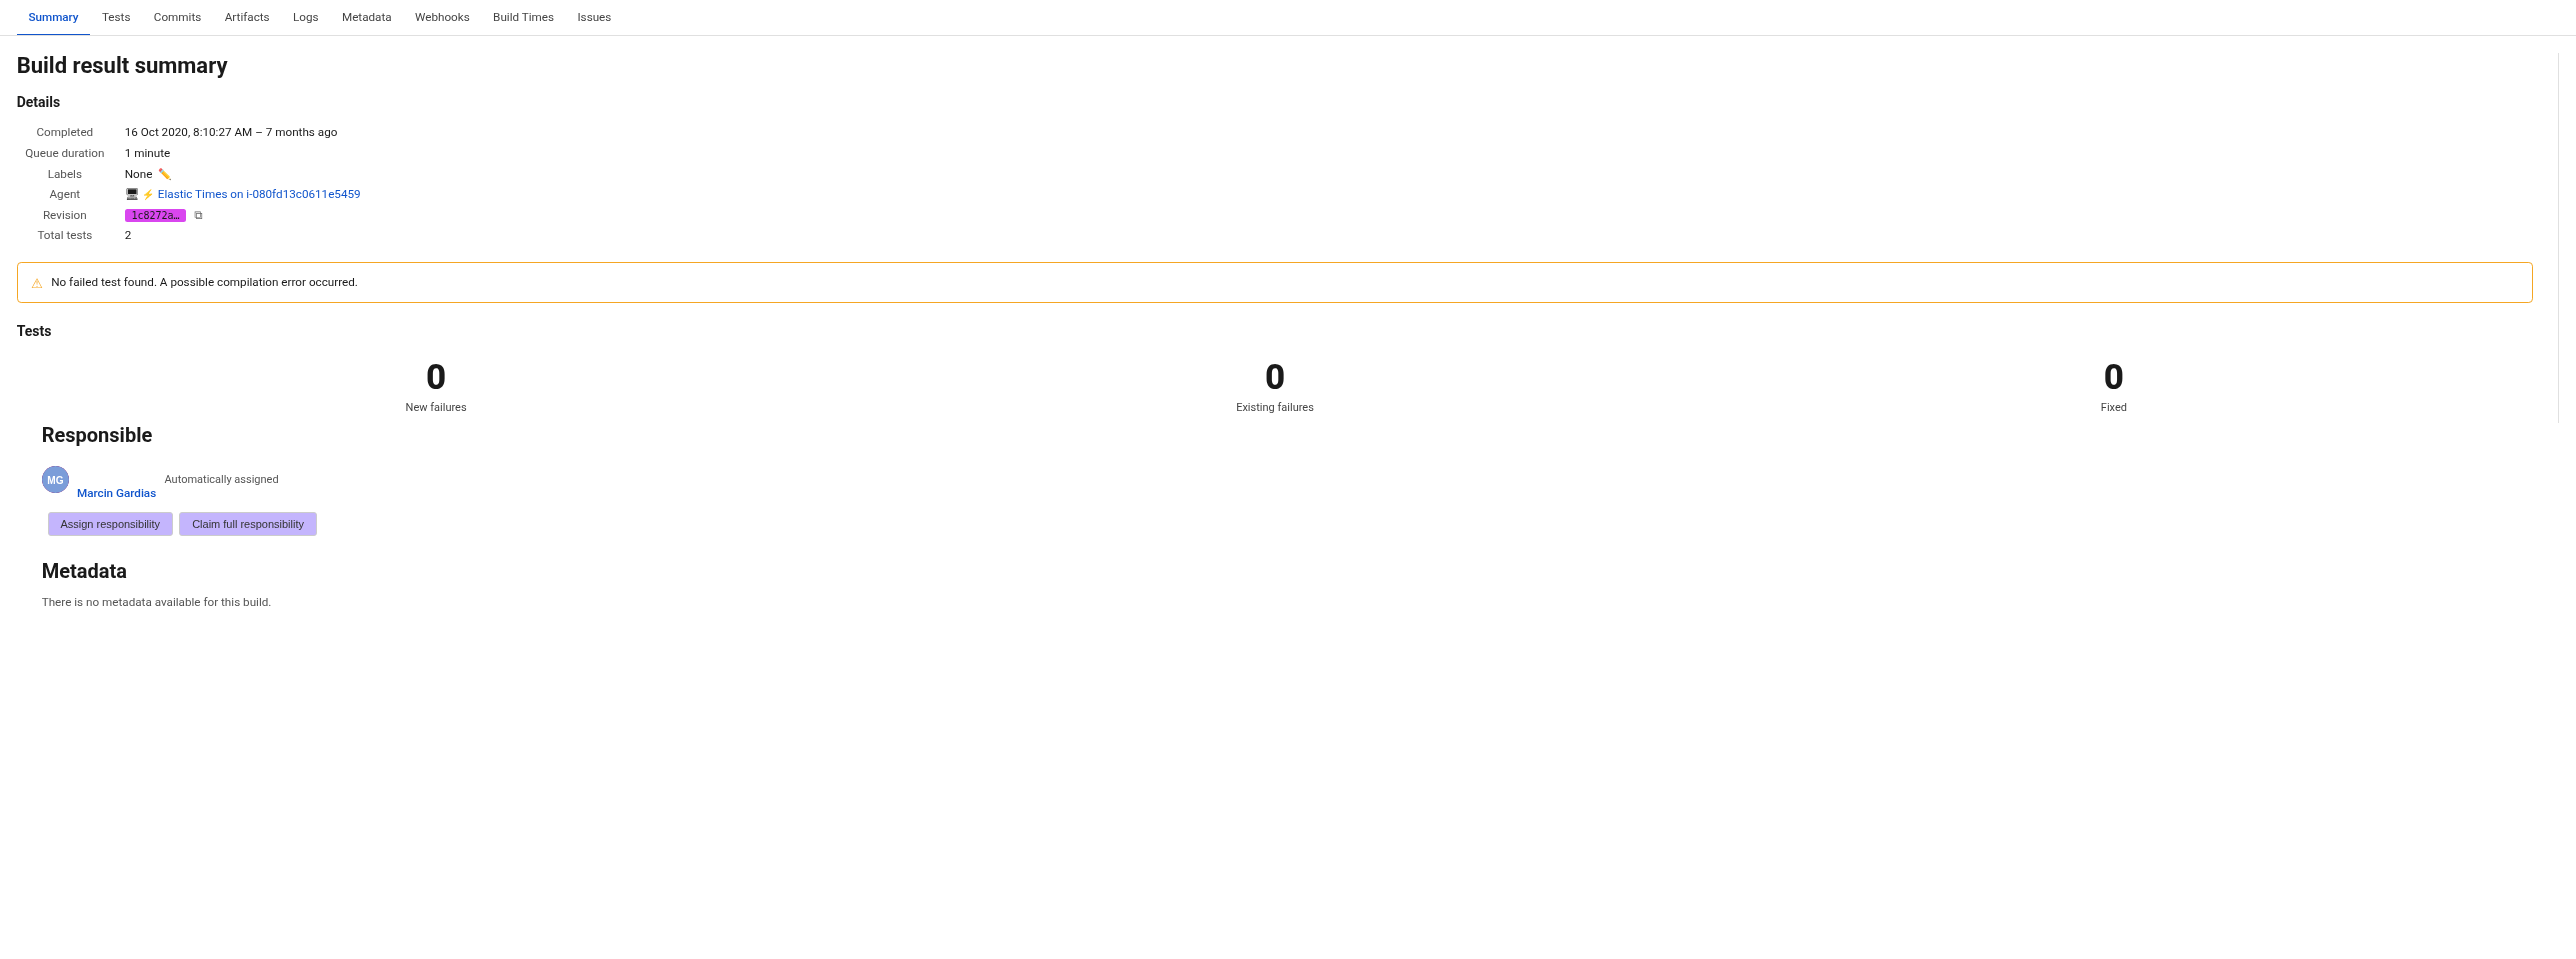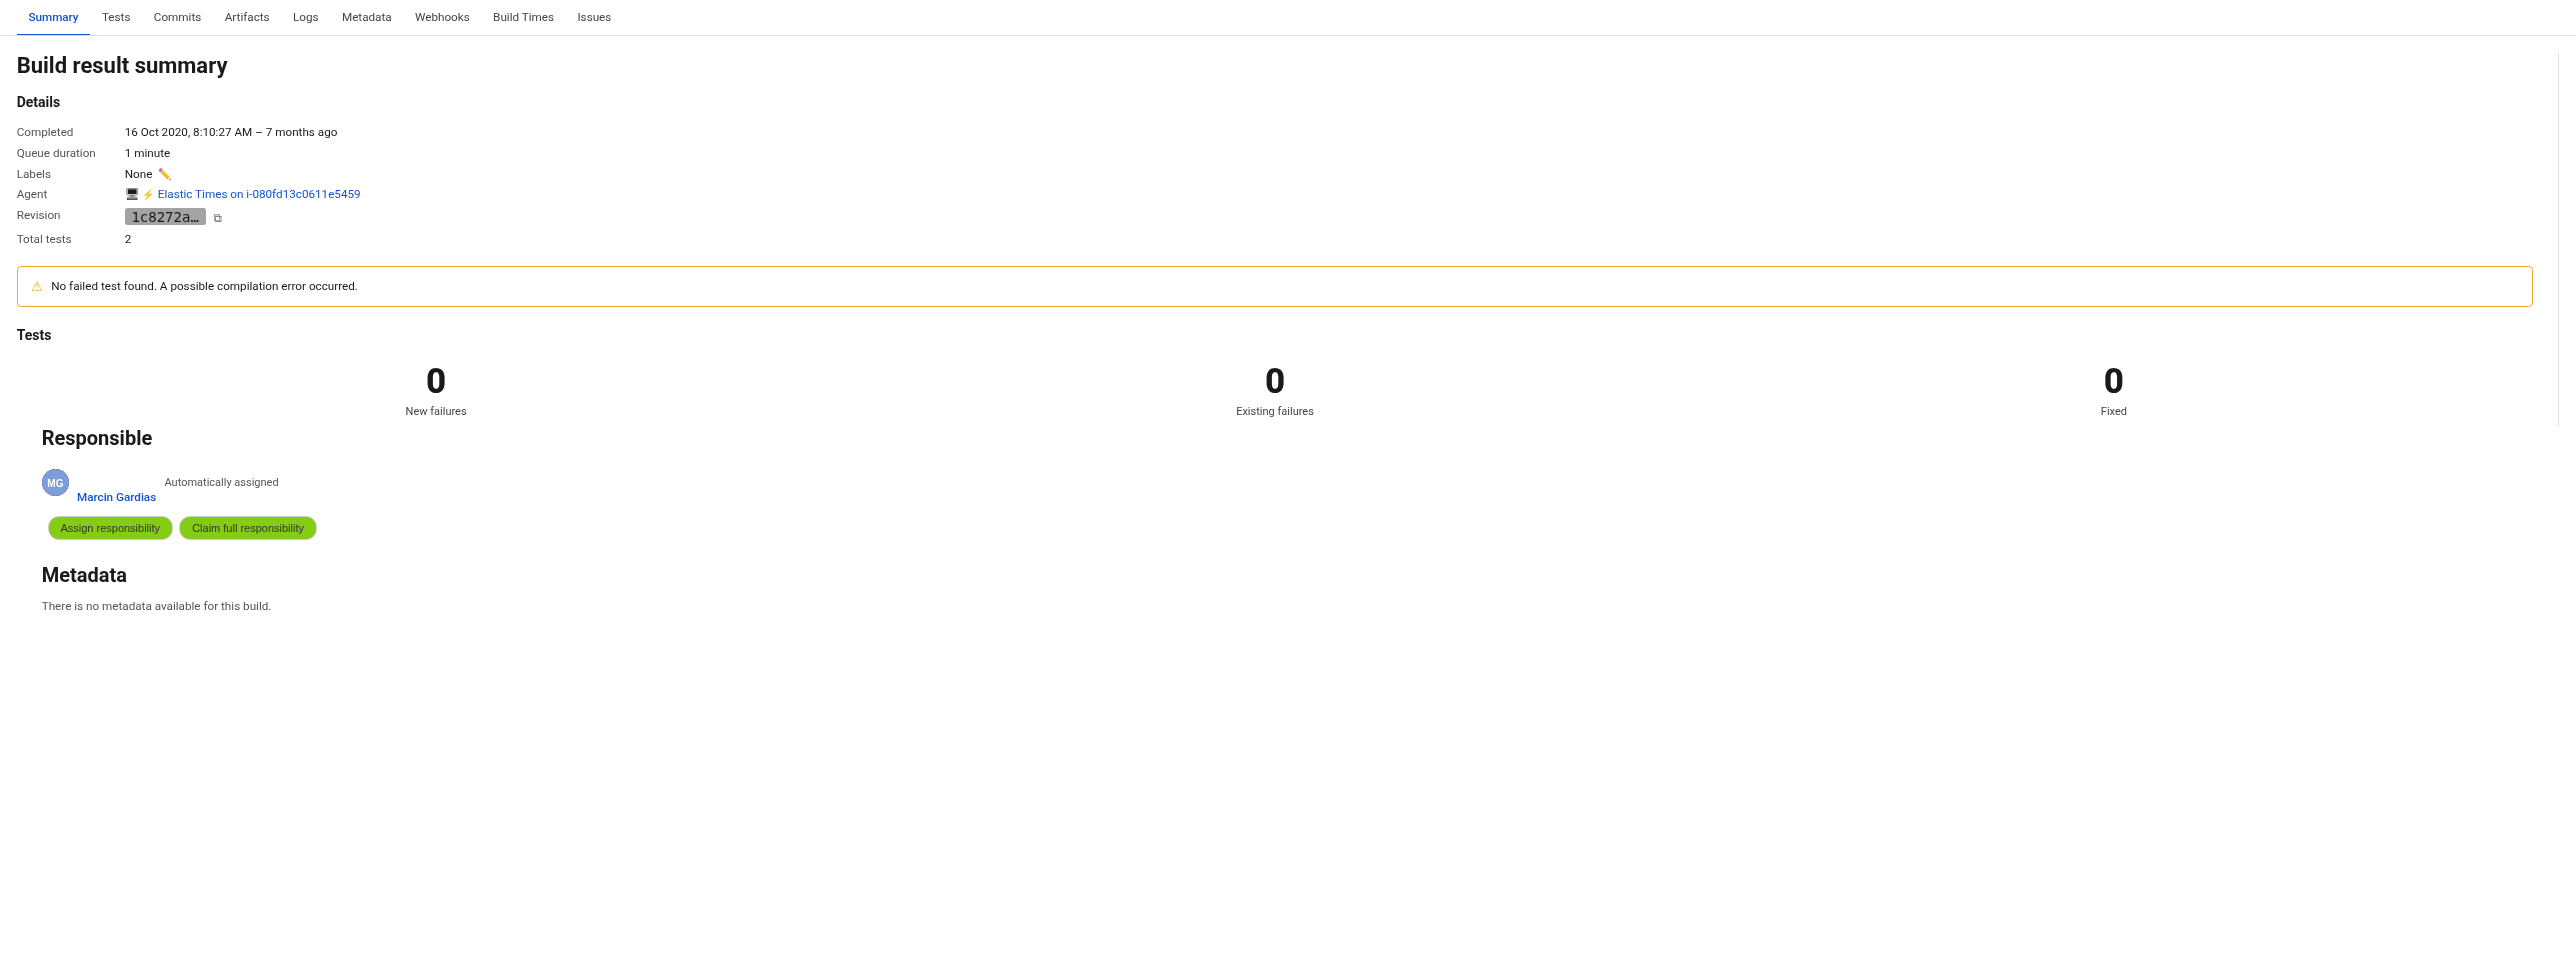--- a/index.html
+++ b/index.html
@@ -69,39 +69,39 @@
     .details-table {
       width: 100%;
       border-collapse: collapse;
       margin-bottom: 16.7px;
     }
     .details-table td {
       padding: 3.3px 5px 3.3px 0;
       vertical-align: top;
     }
     .details-table .label-cell {
-      text-align: left;
+      text-align: center;
       color: #555;
       white-space: nowrap;
       padding-right: 11.7px;
       width: 108px;
       font-size: 11.7px;
     }
     .details-table .value-cell {
       color: #1a1a1a;
       font-size: 11.7px;
     }
     .revision-badge {
       display: inline-block;
-      background: #a3a3a3;
+      background: #d946ef;
       color: #1a1a1a;
       padding: 0.8px 6.7px;
       border-radius: 2.5px;
       font-family: monospace;
-      font-size: 14px;
+      font-size: 10px;
       margin-right: 5px;
     }
     .copy-icon {
       cursor: pointer;
       color: #666;
       font-size: 11.7px;
     }
     .agent-link {
       color: #1155cc;
       text-decoration: none;
@@ -205,25 +205,25 @@
 
     .responsibility-buttons {
       display: flex;
       gap: 6.7px;
       margin-top: 5px;
       margin-bottom: 23.4px;
       justify-content: flex-end;
     }
     .btn {
       padding: 5px 11.7px;
-      border-radius: 11px;
+      border-radius: 3px;
       font-size: 11px;
       cursor: pointer;
       border: 0.8px solid #ccc;
-      background: #84cc16;
+      background: #c4b5fd;
       color: #333;
     }
 
     .metadata-section {
       margin-top: 3.3px;
     }
     .metadata-empty {
       font-size: 11.7px;
       color: #555;
     }

